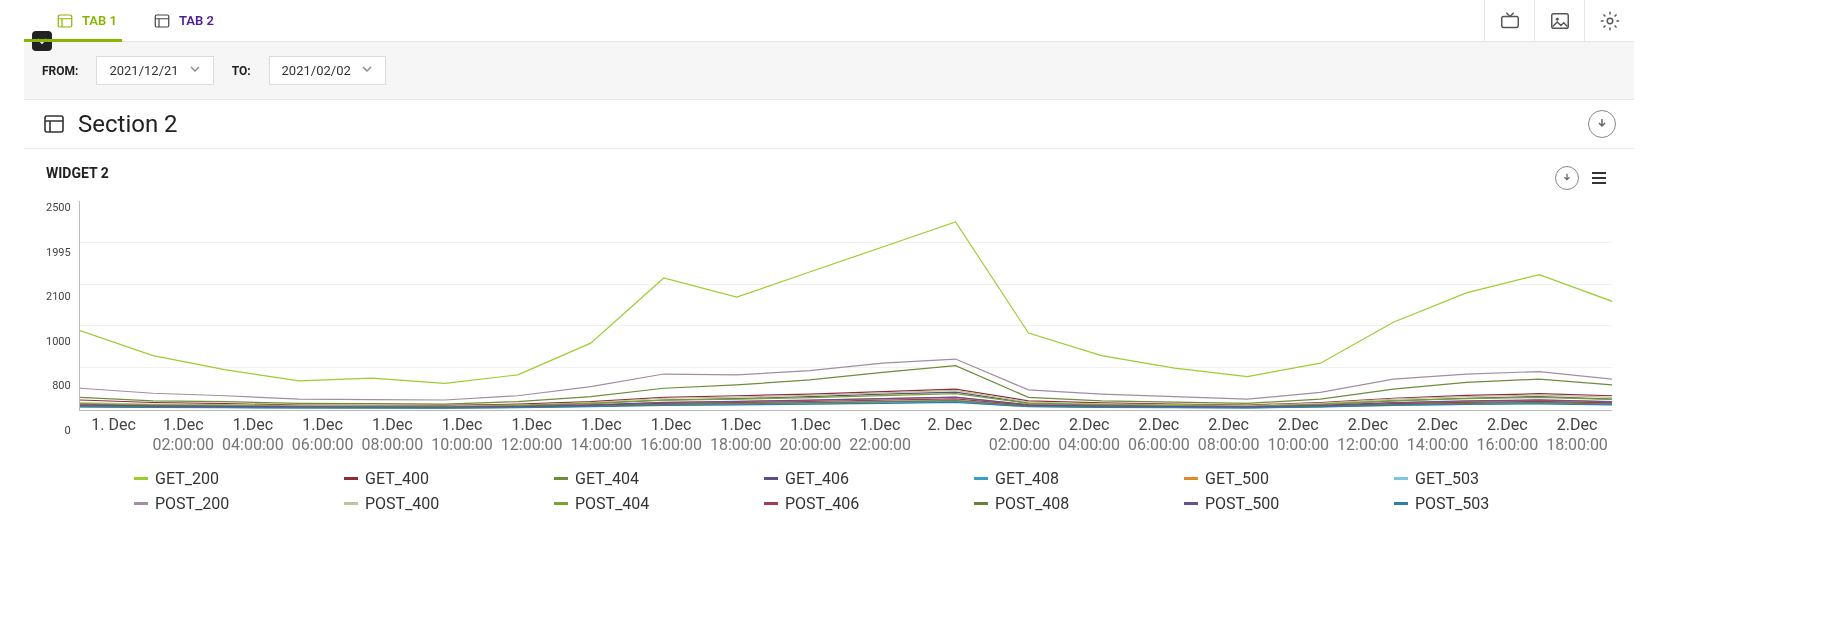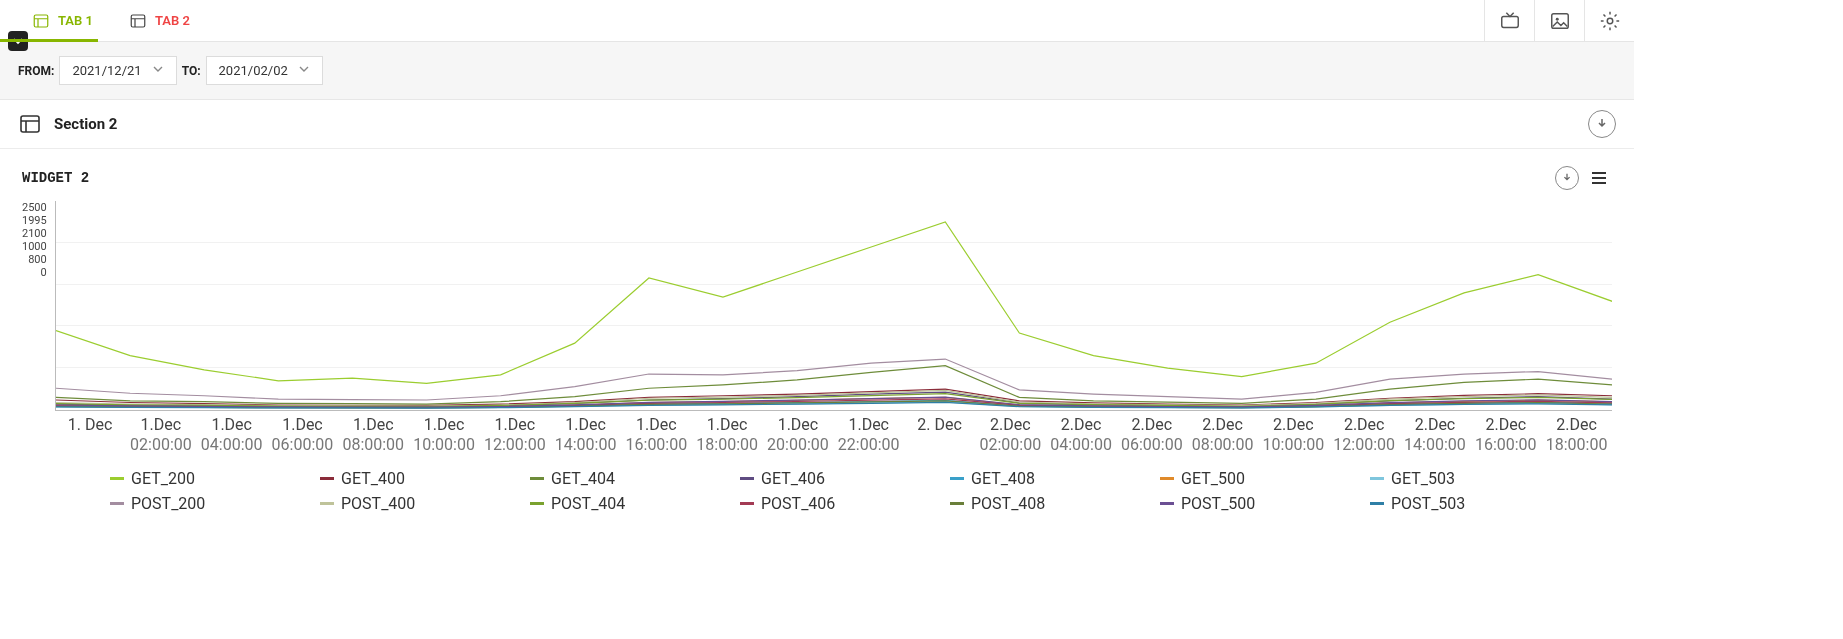--- a/index.html
+++ b/index.html
@@ -1,44 +1,44 @@
 <!DOCTYPE html>
 <html><head>
 <meta charset="utf-8">
 <style>
   html,body{margin:0;padding:0;font-family:-apple-system,BlinkMacSystemFont,"Segoe UI",Roboto,Arial,sans-serif;font-size:13px;color:#333;background:#fff;}
   *{box-sizing:border-box;}
-  .page{width:1634px;}
+  .page{width:1634px;padding-left:24px;}
   .topbar{display:flex;align-items:center;height:42px;border-bottom:1px solid #e5e5e5;position:relative;}
   .tabs{display:flex;align-items:center;height:100%;padding-left:14px;}
-  .tab{display:flex;align-items:center;gap:8px;padding:0 18px;height:100%;cursor:pointer;font-weight:600;color:#ef4444;}
+  .tab{display:flex;align-items:center;gap:8px;padding:0 18px;height:100%;cursor:pointer;font-weight:600;color:#4c1d95;}
   .tab.active{color:#88b600;}
   .tab .tab-icon svg{display:block;}
   .tab-underline{position:absolute;bottom:-1px;left:0;height:3px;background:#88b600;}
   .chev-badge{position:absolute;left:8px;bottom:-10px;width:20px;height:20px;border-radius:4px;background:#222;color:#fff;display:flex;align-items:center;justify-content:center;cursor:pointer;}
   .top-actions{margin-left:auto;display:flex;height:100%;}
   .icon-btn{width:50px;height:100%;display:flex;align-items:center;justify-content:center;border-left:1px solid #e5e5e5;cursor:pointer;color:#555;}
   .icon-btn svg{width:22px;height:22px;}
-  .filterbar{display:flex;align-items:center;gap:5px;padding:14px 18px;background:#f6f6f6;border-bottom:1px solid #e7e7e7;}
+  .filterbar{display:flex;align-items:center;gap:18px;padding:14px 18px;background:#f6f6f6;border-bottom:1px solid #e7e7e7;}
   .filter-label{font-weight:700;font-size:12px;color:#222;}
   .picker{display:flex;align-items:center;gap:10px;border:1px solid #dcdcdc;background:#fff;padding:6px 12px;cursor:pointer;color:#333;}
   .picker .chev{color:#888;}
   .section-head{display:flex;align-items:center;gap:12px;padding:10px 18px;border-bottom:1px solid #ececec;}
-  .section-head h2{margin:0;font-size:15px;font-weight:700;color:#222;}
+  .section-head h2{margin:0;font-size:24px;font-weight:400;color:#222;}
   .section-head-icon svg{display:block;}
   .section-head .spacer{flex:1;}
   .head-action{width:28px;height:28px;border:1.5px solid #888;border-radius:50%;display:flex;align-items:center;justify-content:center;color:#666;cursor:pointer;}
   .widget{padding:8px 0 20px 0;}
-  .widget-head{display:flex;align-items:center;padding:8px 22px 4px 22px;font-family:Liberation Mono, monospace;}
+  .widget-head{display:flex;align-items:flex-start;padding:8px 22px 4px 22px;}
   .widget-head .wtitle{font-weight:700;font-size:14px;color:#222;}
   .widget-head .spacer{flex:1;}
   .widget-head .wact{width:26px;height:26px;display:flex;align-items:center;justify-content:center;color:#555;cursor:pointer;margin-left:6px;}
   .widget-head .wcircle{width:24px;height:24px;border:1.5px solid #888;border-radius:50%;display:flex;align-items:center;justify-content:center;}
   .chart{display:flex;padding:6px 22px 0 22px;height:260px;}
-  .yaxis{display:flex;flex-direction:column;align-items:flex-end;padding:0 8px 18px 0;font-size:11px;color:#444;}
+  .yaxis{display:flex;flex-direction:column;justify-content:space-between;align-items:flex-end;padding:0 8px 18px 0;font-size:11px;color:#444;}
   .plot-wrap{flex:1;display:flex;flex-direction:column;}
   .plot{flex:1;position:relative;border-left:1px solid #bbb;border-bottom:1px solid #bbb;}
   .grid-line{position:absolute;left:0;right:0;border-top:1px solid #f1f1f1;}
   .plot svg{position:absolute;left:0;top:0;}
   .xaxis{display:flex;font-size:16px;color:#444;padding-top:4px;}
   .xtick{flex:1;text-align:center;line-height:1.25;}
   .xtick .xl1{display:block;}
   .xtick .xl2{display:block;color:#777;}
   .legend{display:flex;flex-wrap:wrap;gap:6px 60px;padding:14px 22px 6px 110px;font-size:16px;color:#333;}
   .leg-item{display:flex;align-items:center;gap:7px;width:150px;cursor:pointer;}

